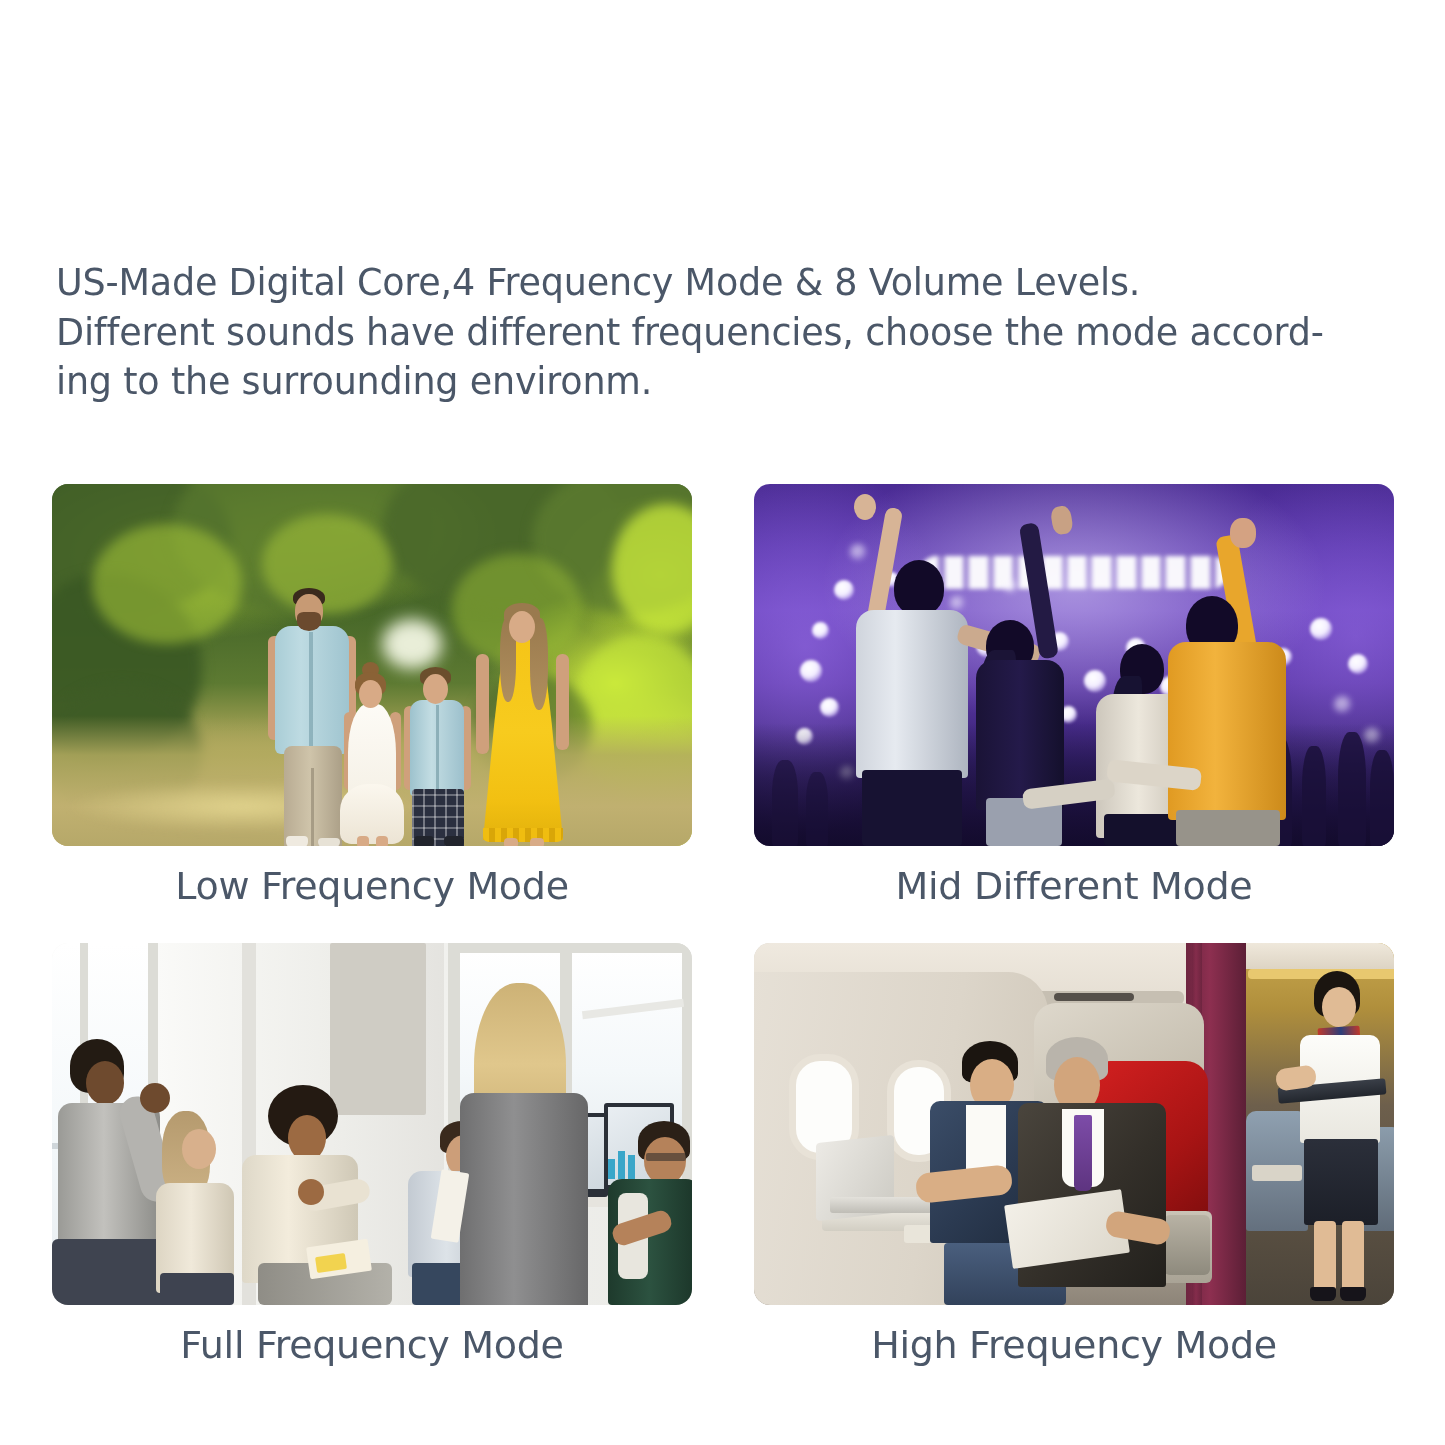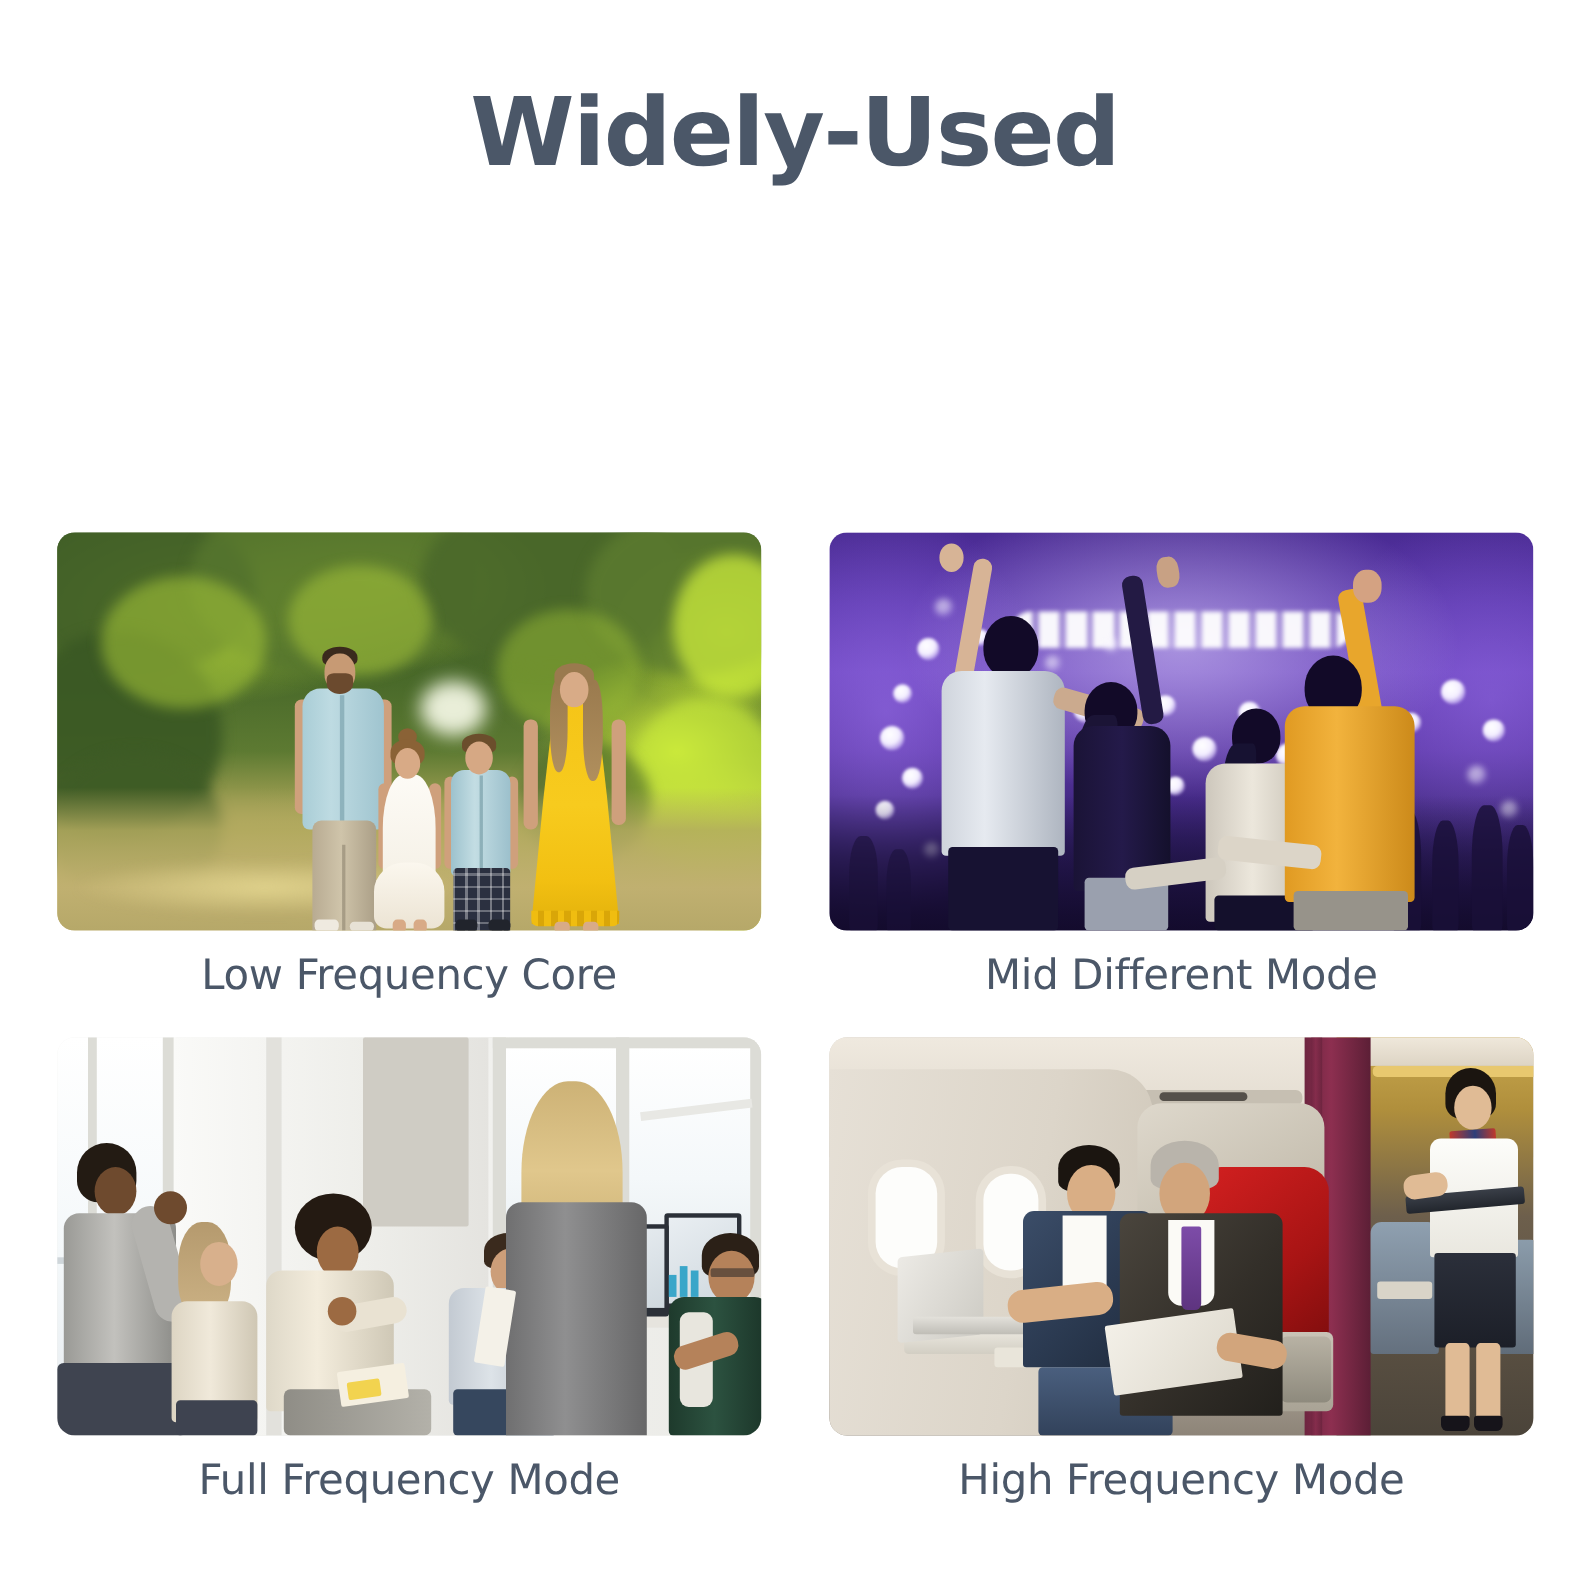--- a/index.html
+++ b/index.html
@@ -275,22 +275,24 @@
   .attendant-skirt { position: absolute; background: linear-gradient(to bottom,#2b2f3a,#1c1f28); border-radius: 3px; }
   .attendant-blouse { position: absolute; background: linear-gradient(to bottom,#fdfdfa,#e9e7df); border-radius: 10px 10px 3px 3px; }
   .attendant-scarf { position: absolute; background: linear-gradient(90deg,#c0392b,#2c3e7a 55%,#c0392b); border-radius: 2px; }
   .attendant-tray { position: absolute; background: linear-gradient(to bottom,#3a3f48,#22262d); border-radius: 3px; }
 </style>
 </head>
 <body>
 
 <div class="page">
 
-  <div class="page-title">Widely-Used</div>
-
+
+  <div class="intro">US-Made  Digital Core,4 Frequency Mode &amp;  8 Volume Levels.
+Different sounds have different  frequencies, choose the mode accord-
+ing to the surrounding environm.</div>
 
   <div class="grid">
 
     <div class="card">
       <div class="thumb scene-park">
 
         <div class="leafmass" style="left:-30px;top:-20px;width:210px;height:150px;background:rgba(66,96,40,.9);"></div>
         <div class="leafmass" style="left:120px;top:-40px;width:260px;height:170px;background:rgba(86,118,46,.85);"></div>
         <div class="leafmass" style="left:330px;top:-35px;width:240px;height:160px;background:rgba(74,104,42,.9);"></div>
         <div class="leafmass" style="left:480px;top:-20px;width:200px;height:150px;background:rgba(92,124,48,.8);"></div>
@@ -355,21 +357,21 @@
           <div class="torso mom-dress"></div>
           <div class="torso mom-dress-hem"></div>
           <div class="head mom-hair-l"></div>
           <div class="head mom-hair-r"></div>
           <div class="head mom-hair-top"></div>
           <div class="head mom-head"></div>
           <div class="leg" style="left:452px;top:354px;width:14px;height:10px;background:#d8ab87;"></div>
           <div class="leg" style="left:478px;top:354px;width:14px;height:10px;background:#d8ab87;"></div>
         </div>
       </div>
-      <div class="caption">Low Frequency Core</div>
+      <div class="caption">Low Frequency Mode</div>
     </div>
 
     <div class="card">
       <div class="thumb scene-concert">
 
         <div class="stage-bar"></div>
 
         <div class="bokeh" style="left:80px;top:96px;width:20px;height:20px;"></div>
         <div class="bokeh" style="left:58px;top:138px;width:17px;height:17px;"></div>
         <div class="bokeh" style="left:46px;top:176px;width:22px;height:22px;"></div>

